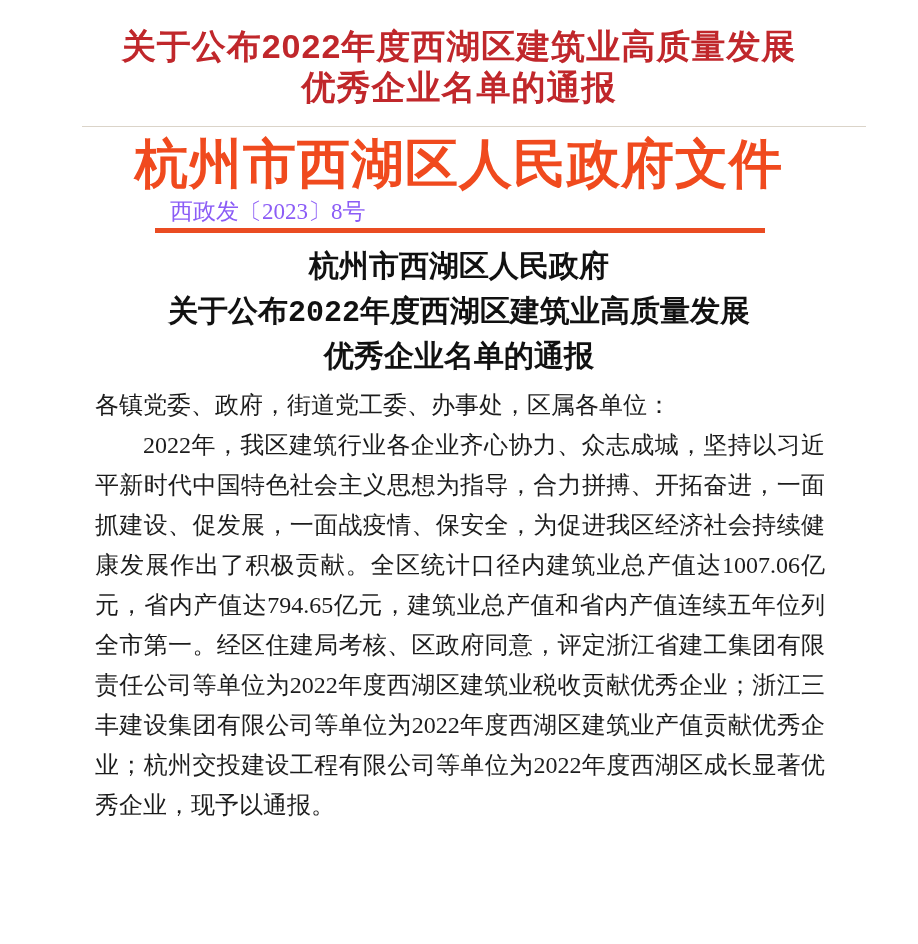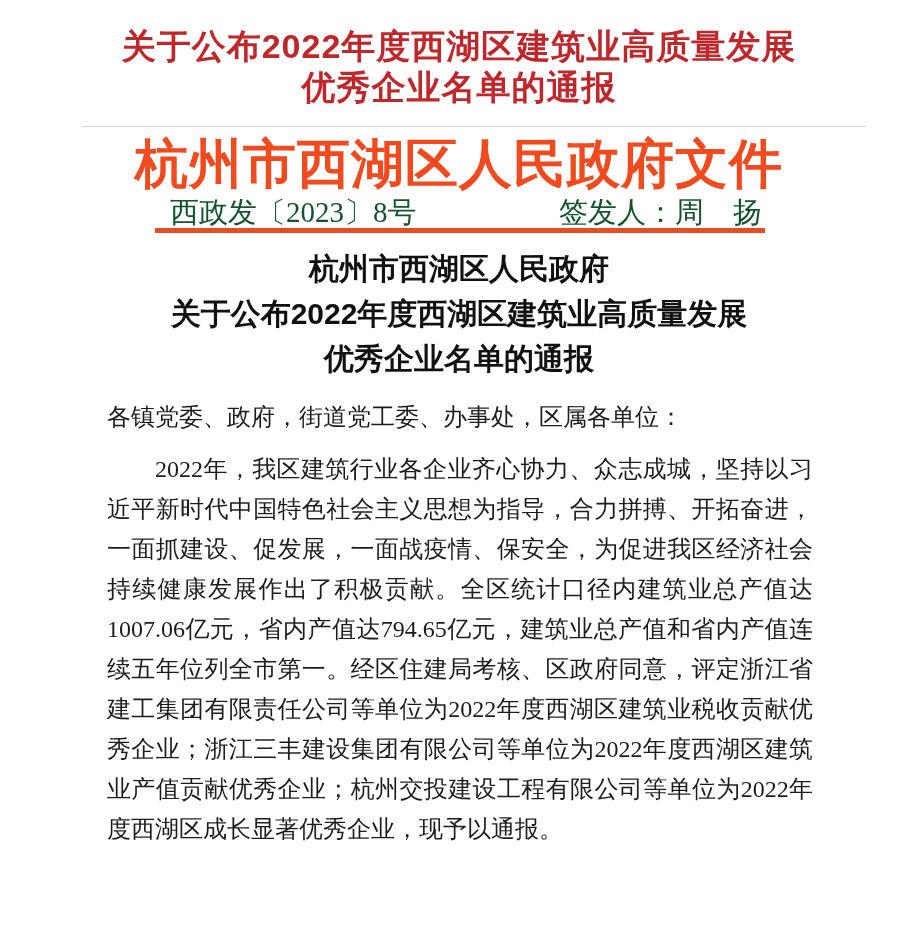--- a/index.html
+++ b/index.html
@@ -56,82 +56,81 @@
     letter-spacing: 1px;
   }
 
   .docnum-row {
     position: absolute;
     top: 198px;
     left: 170px;
     width: 592px;
     display: flex;
     justify-content: space-between;
-    font-size: 29px;
+    font-size: 23px;
     line-height: 28px;
-    color: #14532d;
+    color: #8b5cf6;
   }
   .docnum-row .signer { white-space: pre; }
 
   .red-rule {
     position: absolute;
     top: 228px;
     left: 155px;
     width: 610px;
     height: 5px;
     background: #ea4c22;
   }
 
   
   .doc-title {
     position: absolute;
     top: 246px;
     left: 0;
     width: 918px;
     text-align: center;
-    font-family: Liberation Sans, sans-serif;
+    font-family: Liberation Mono, monospace;
     font-weight: bold;
     font-size: 30px;
     line-height: 45px;
     color: #111111;
   }
 
   
   .body-text {
     position: absolute;
     top: 385px;
     left: 95px;
     width: 730px;
     font-size: 24px;
     line-height: 40px;
     color: #1c1c1c;
   }
   .body-text p {
-    margin: 12px;
+    margin: 0;
     text-align: justify;
     text-justify: inter-character;
   }
   .indent { text-indent: 2em; }
   .attach-first { text-indent: 2em; text-align: left; }
 </style>
 </head>
 <body>
 
 <div class="notice-title">
   <div>关于公布2022年度西湖区建筑业高质量发展</div>
   <div>优秀企业名单的通报</div>
 </div>
 
 <div class="separator"></div>
 
 <div class="letterhead-title">杭州市西湖区人民政府文件</div>
 
 <div class="docnum-row">
   <span class="docnum">西政发〔2023〕8号</span>
-  <span class="signer">签发人：周　扬</span>
 </div>
 
 <div class="red-rule"></div>
 
 <div class="doc-title">
   <div>杭州市西湖区人民政府</div>
   <div>关于公布2022年度西湖区建筑业高质量发展</div>
   <div>优秀企业名单的通报</div>
 </div>
 

